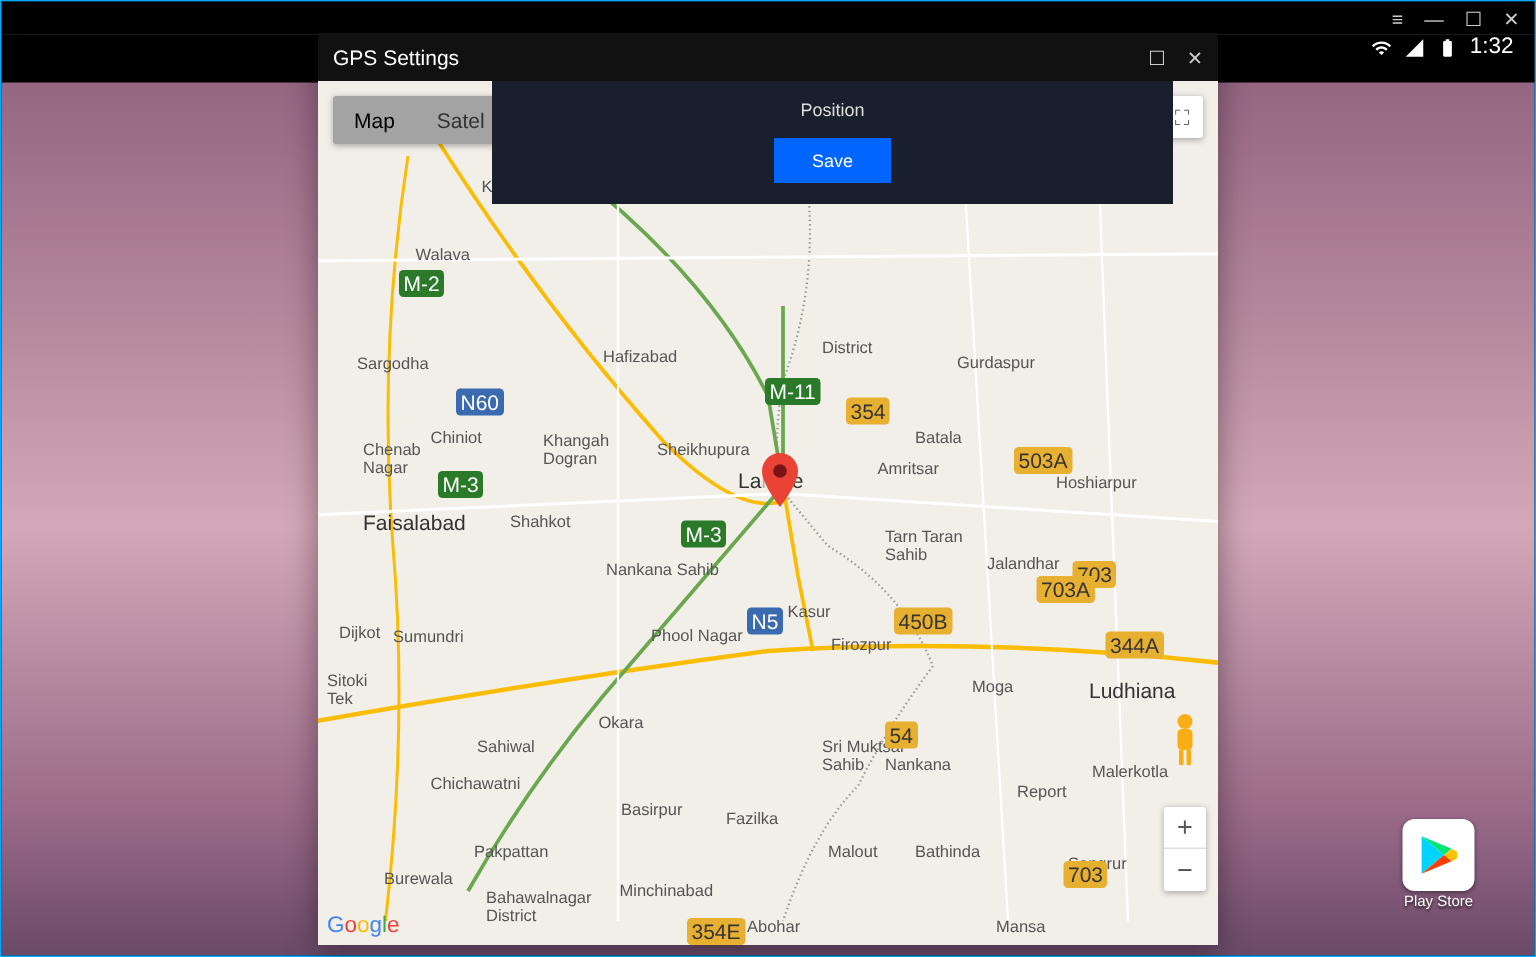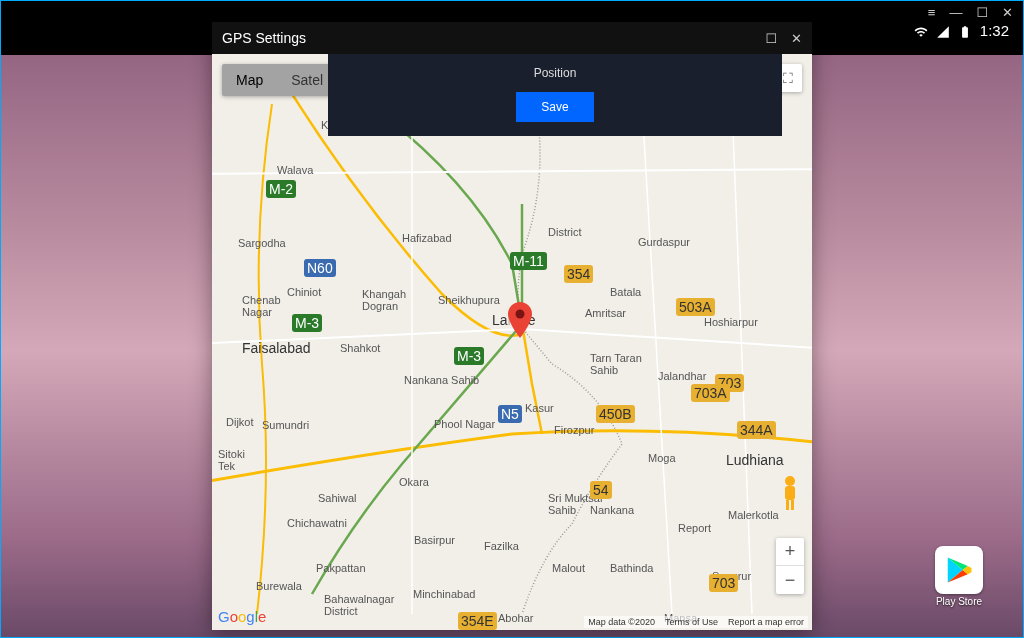--- a/index.html
+++ b/index.html
@@ -203,25 +203,20 @@
           </svg>
       </div>
 
       <div class="zoom-ctrl">
         <div class="zoom-btn">+</div>
         <div class="zoom-btn">−</div>
       </div>
 
       <div class="google-logo"><span>G</span><span>o</span><span>o</span><span>g</span><span>l</span><span>e</span></div>
 
-      <div class="map-footer">
-        <span>Map data ©2020</span>
-        <span>Terms of Use</span>
-        <span>Report a map error</span>
-      </div>
 
     </div>
   </div>
 
 
   <div id="icon-playstore" class="desktop-icon">
     <div class="icon-img" style="background:#fff;display:flex;align-items:center;justify-content:center">
       <svg width="30" height="30" viewBox="0 0 24 24">
           <path d="M3 2v20l12-10z" fill="#00d4ff"></path>
           <path d="M3 2l12 10 4-3.3z" fill="#00e676"></path>

